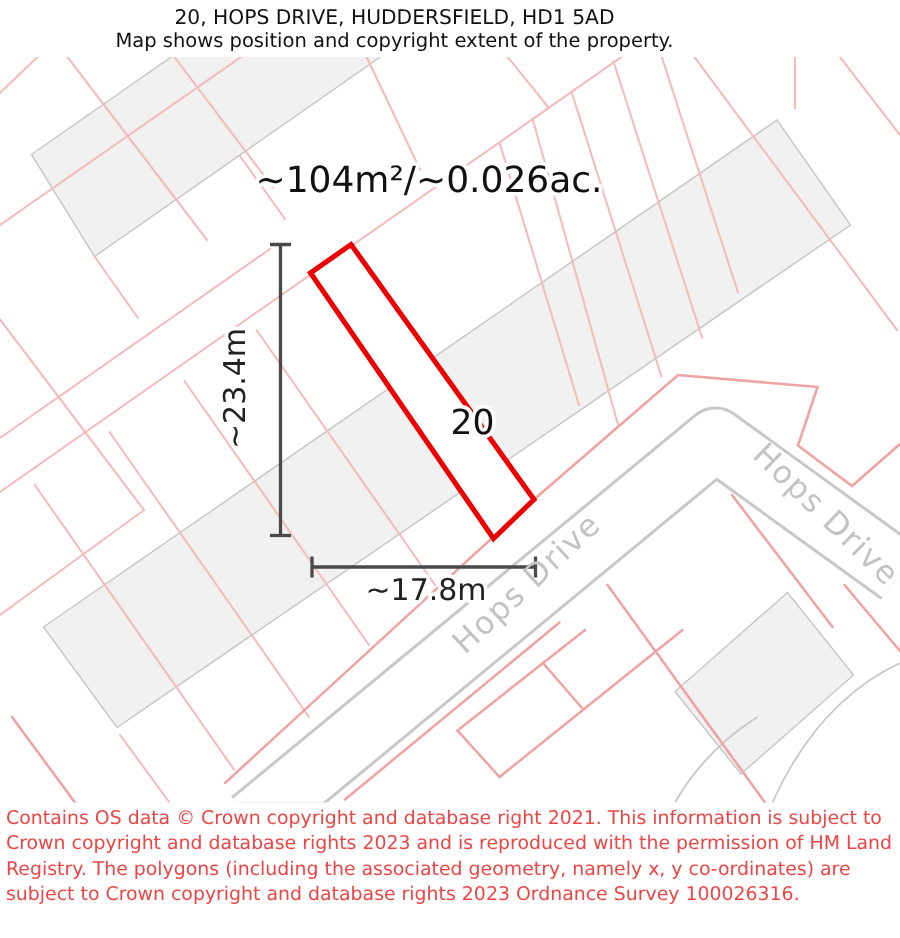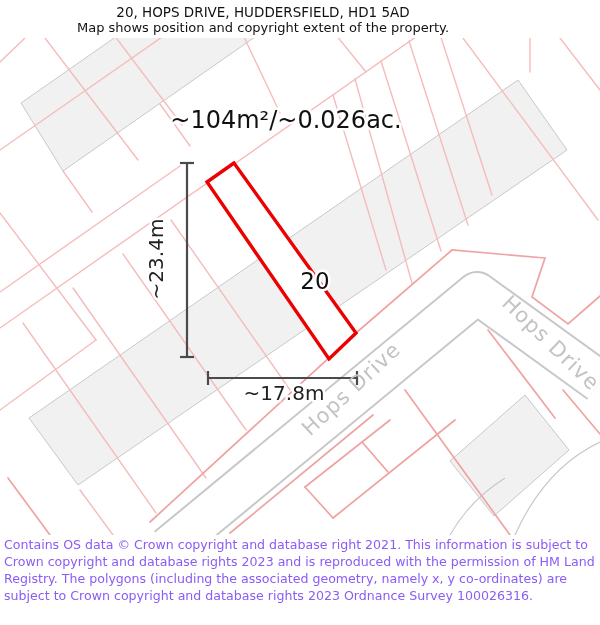--- a/index.html
+++ b/index.html
@@ -3,21 +3,21 @@
 <meta charset="utf-8">
 <style>
   html,body{margin:0;padding:0;background:#ffffff;}
   #stage{position:relative;width:600px;height:625px;background:#ffffff;overflow:hidden;
          font-family:"DejaVu Sans","Liberation Sans",sans-serif;}
   #header{position:absolute;top:0;left:0;width:526px;text-align:center;background:#fff;z-index:5;}
   #title{font-size:13.5px;color:#111;margin-top:4px;line-height:16px;}
   #subtitle{font-size:13px;color:#111;line-height:16px;}
   #map-svg{position:absolute;top:0;left:0;z-index:1;}
   #footer{position:absolute;top:537px;left:4px;width:593px;font-size:12.6px;line-height:16.9px;
-          color:#8b5cf6;z-index:5;background:#fff;}
+          color:#ef4444;z-index:5;background:#fff;}
   .band{fill:#f1f1f1;stroke:#c8c8c8;stroke-width:1;}
   .pink{stroke:#f5bcbc;stroke-width:1.4;fill:none;stroke-linecap:round;}
   .pink.strong{stroke:#efa3a3;stroke-width:1.7;}
   .graypath{stroke:#c8c8c8;stroke-width:1.2;fill:none;}
   .road-casing{stroke:#c8c8c8;stroke-width:44;fill:none;stroke-linejoin:round;stroke-linecap:butt;}
   .road-fill{stroke:#ffffff;stroke-width:40;fill:none;stroke-linejoin:round;stroke-linecap:butt;}
   .property{fill:#ffffff;stroke:#ec0000;stroke-width:3.4;stroke-linejoin:miter;}
   .dim{stroke:#4a4a4a;stroke-width:2.2;stroke-linecap:butt;}
   text{font-family:"DejaVu Sans","Liberation Sans",sans-serif;}
   .halo{paint-order:stroke;stroke:#ffffff;stroke-width:5;stroke-linejoin:round;}

